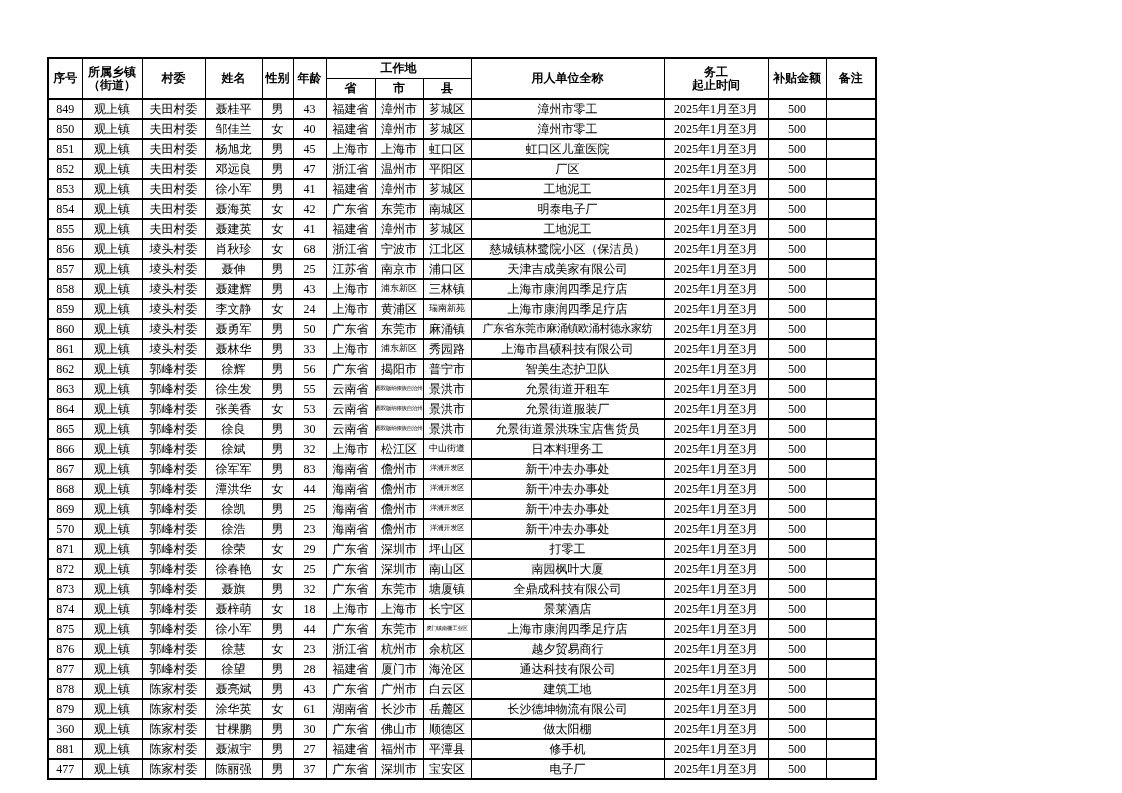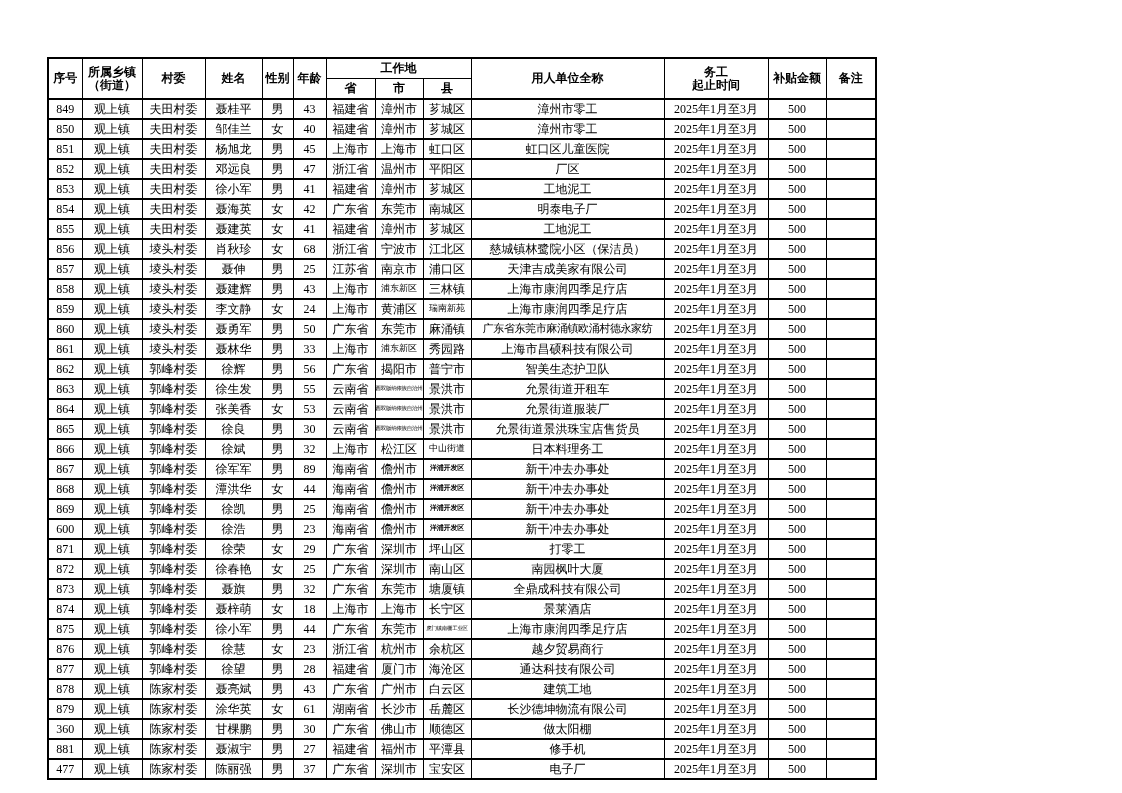--- a/index.html
+++ b/index.html
@@ -25,21 +25,21 @@
     font-size:12px;
     line-height:1.05;
     overflow:hidden;
     white-space:nowrap;
   }
   .roster thead th{font-weight:bold;height:19px;}
   .roster tbody td{height:18px;border-top-width:2px;}
   .roster tbody tr{height:16px;}
   
   .t-sm{font-size:9px !important;}
-  .t-xs{font-size:7px !important;letter-spacing:-0.2px;font-weight:bold;}
+  .t-xs{font-size:7px !important;letter-spacing:-0.2px;}
   .t-xxs{font-size:5.5px !important;letter-spacing:-0.3px;}
   .t-sm2{font-size:11px !important;letter-spacing:-0.4px;}
 </style>
 </head>
 <body>
 
 <div class="sheet">
   <table class="roster">
     <colgroup>
       <col style="width:34px">
@@ -346,21 +346,21 @@
           <td>2025年1月至3月</td>
           <td>500</td>
           <td></td>
         </tr>
         <tr>
           <td>867</td>
           <td>观上镇</td>
           <td>郭峰村委</td>
           <td>徐军军</td>
           <td>男</td>
-          <td>89</td>
+          <td>83</td>
           <td>海南省</td>
           <td>儋州市</td>
           <td class="t-xs">洋浦开发区</td>
           <td>新干冲去办事处</td>
           <td>2025年1月至3月</td>
           <td>500</td>
           <td></td>
         </tr>
         <tr>
           <td>868</td>
@@ -386,21 +386,21 @@
           <td>25</td>
           <td>海南省</td>
           <td>儋州市</td>
           <td class="t-xs">洋浦开发区</td>
           <td>新干冲去办事处</td>
           <td>2025年1月至3月</td>
           <td>500</td>
           <td></td>
         </tr>
         <tr>
-          <td>600</td>
+          <td>570</td>
           <td>观上镇</td>
           <td>郭峰村委</td>
           <td>徐浩</td>
           <td>男</td>
           <td>23</td>
           <td>海南省</td>
           <td>儋州市</td>
           <td class="t-xs">洋浦开发区</td>
           <td>新干冲去办事处</td>
           <td>2025年1月至3月</td>

